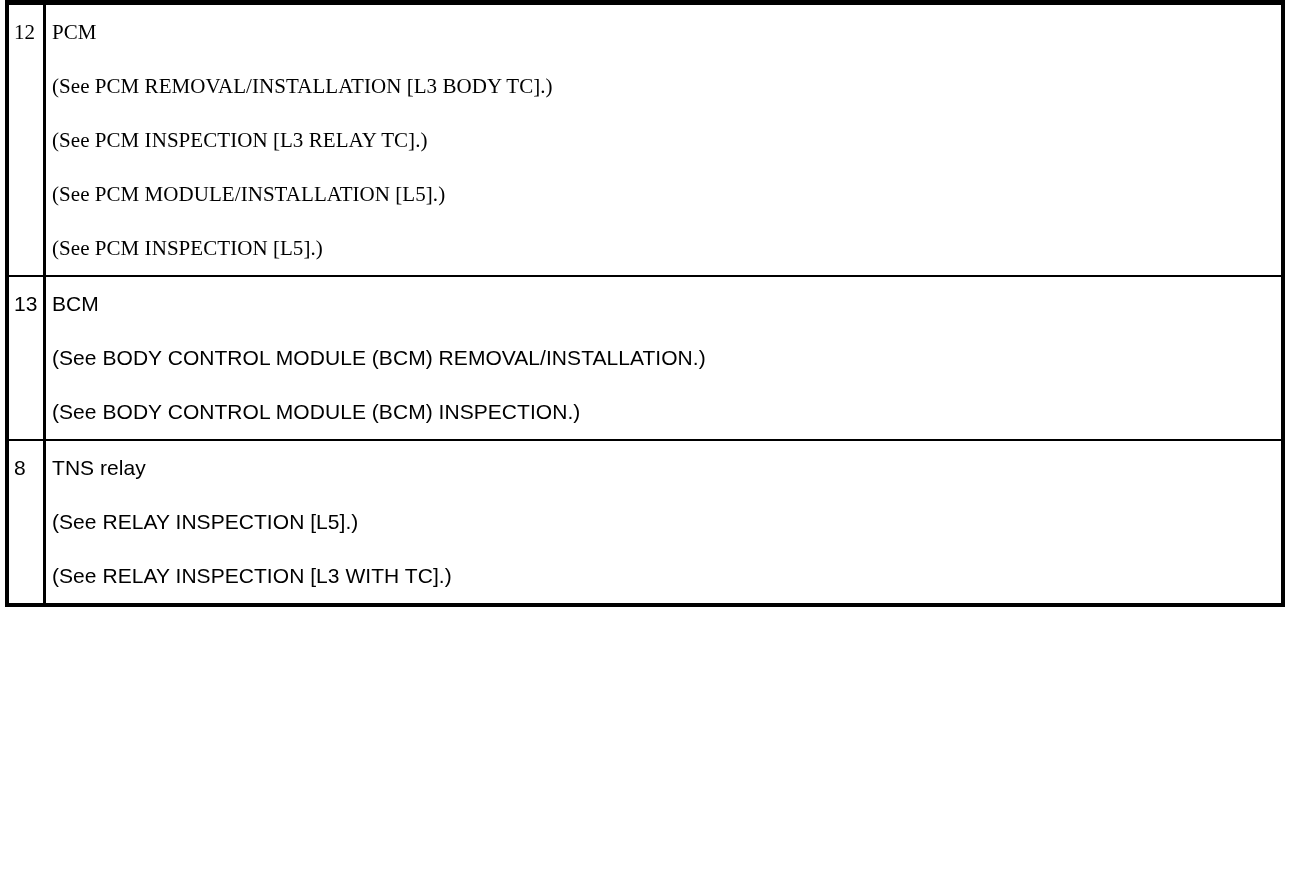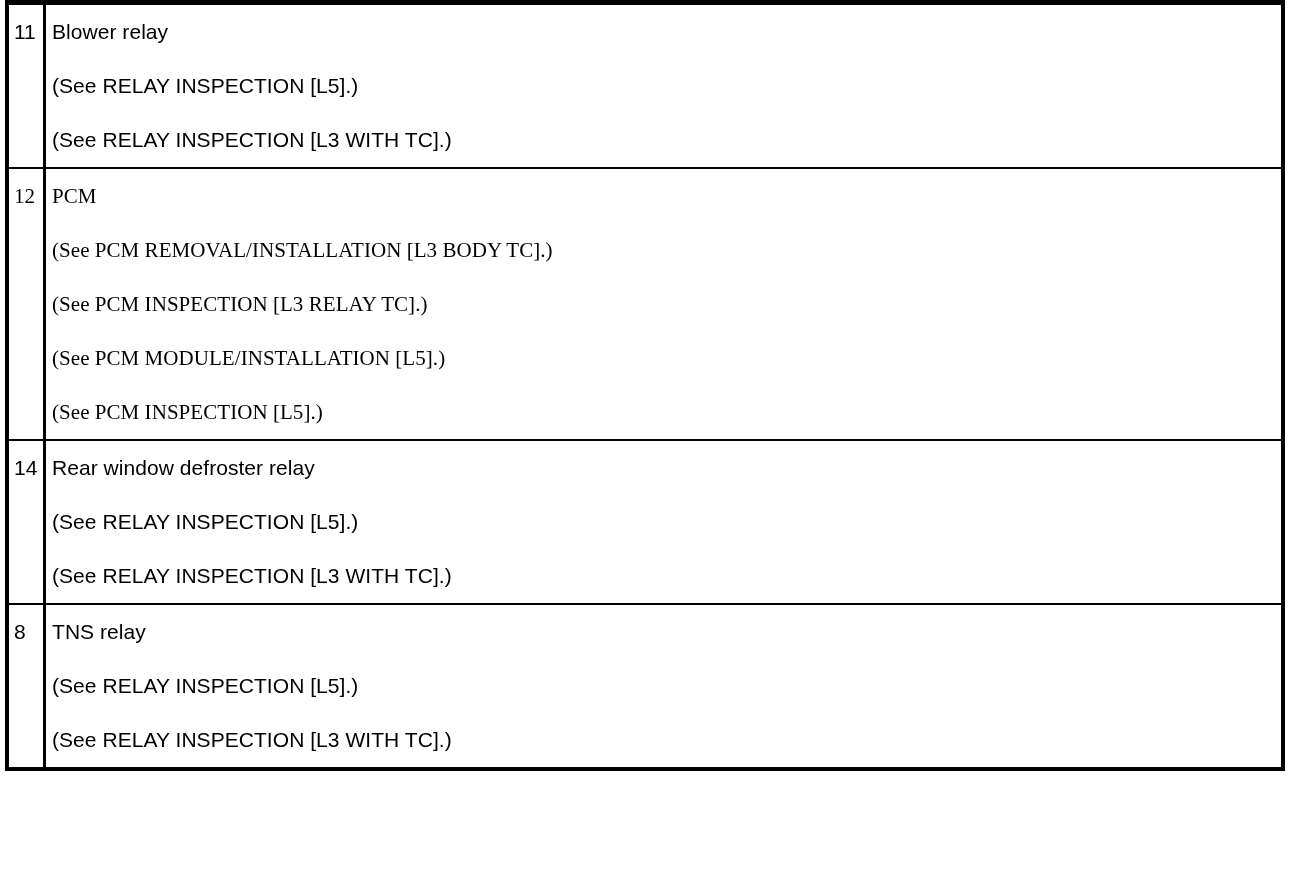--- a/index.html
+++ b/index.html
@@ -86,61 +86,49 @@
   .row-h-5 { height: 262px; font-family: Liberation Serif, serif; }   
 </style>
 </head>
 <body>
 
 <div id="page">
 
   <table id="component-table">
     <tbody>
 
-      <tr class="component-row row-h-3">
-        <td class="num-cell">
-          <div class="num-inner">11</div>
-        </td>
-        <td class="content-cell">
-          <div class="content-inner">
-            <div class="line line-title">Blower relay</div>
-            <div class="line line-ref">(See RELAY INSPECTION [L5].)</div>
-            <div class="line line-ref">(See RELAY INSPECTION [L3 WITH TC].)</div>
-          </div>
-        </td>
-      </tr>
 
       <tr class="component-row row-h-5">
         <td class="num-cell">
           <div class="num-inner">12</div>
         </td>
         <td class="content-cell">
           <div class="content-inner">
             <div class="line line-title">PCM</div>
             <div class="line line-ref">(See PCM REMOVAL/INSTALLATION [L3 BODY TC].)</div>
             <div class="line line-ref">(See PCM INSPECTION [L3 RELAY TC].)</div>
             <div class="line line-ref">(See PCM MODULE/INSTALLATION [L5].)</div>
             <div class="line line-ref">(See PCM INSPECTION [L5].)</div>
           </div>
         </td>
       </tr>
 
-
       <tr class="component-row row-h-3">
         <td class="num-cell">
-          <div class="num-inner">14</div>
+          <div class="num-inner">13</div>
         </td>
         <td class="content-cell">
           <div class="content-inner">
-            <div class="line line-title">Rear window defroster relay</div>
-            <div class="line line-ref">(See RELAY INSPECTION [L5].)</div>
-            <div class="line line-ref">(See RELAY INSPECTION [L3 WITH TC].)</div>
+            <div class="line line-title">BCM</div>
+            <div class="line line-ref">(See BODY CONTROL MODULE (BCM) REMOVAL/INSTALLATION.)</div>
+            <div class="line line-ref">(See BODY CONTROL MODULE (BCM) INSPECTION.)</div>
           </div>
         </td>
       </tr>
+
 
       <tr class="component-row row-h-3">
         <td class="num-cell">
           <div class="num-inner">8</div>
         </td>
         <td class="content-cell">
           <div class="content-inner">
             <div class="line line-title">TNS relay</div>
             <div class="line line-ref">(See RELAY INSPECTION [L5].)</div>
             <div class="line line-ref">(See RELAY INSPECTION [L3 WITH TC].)</div>

